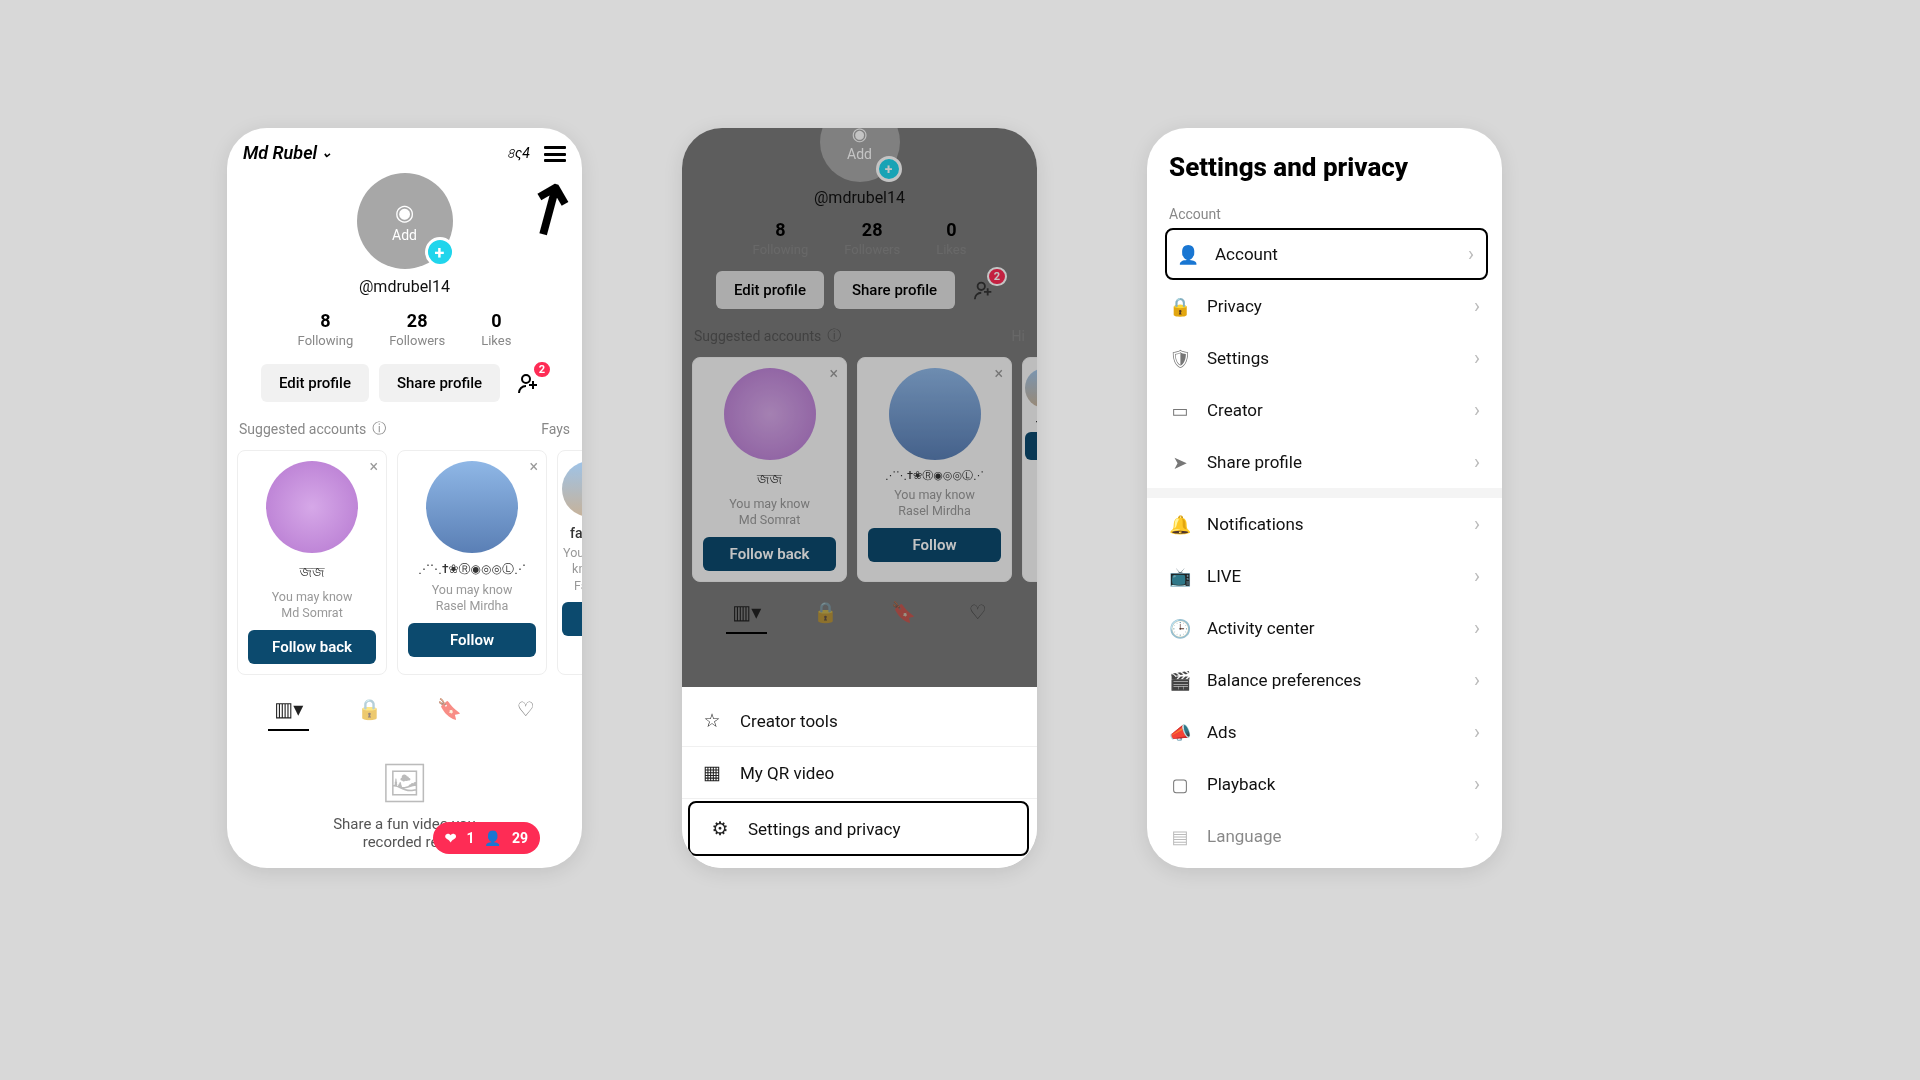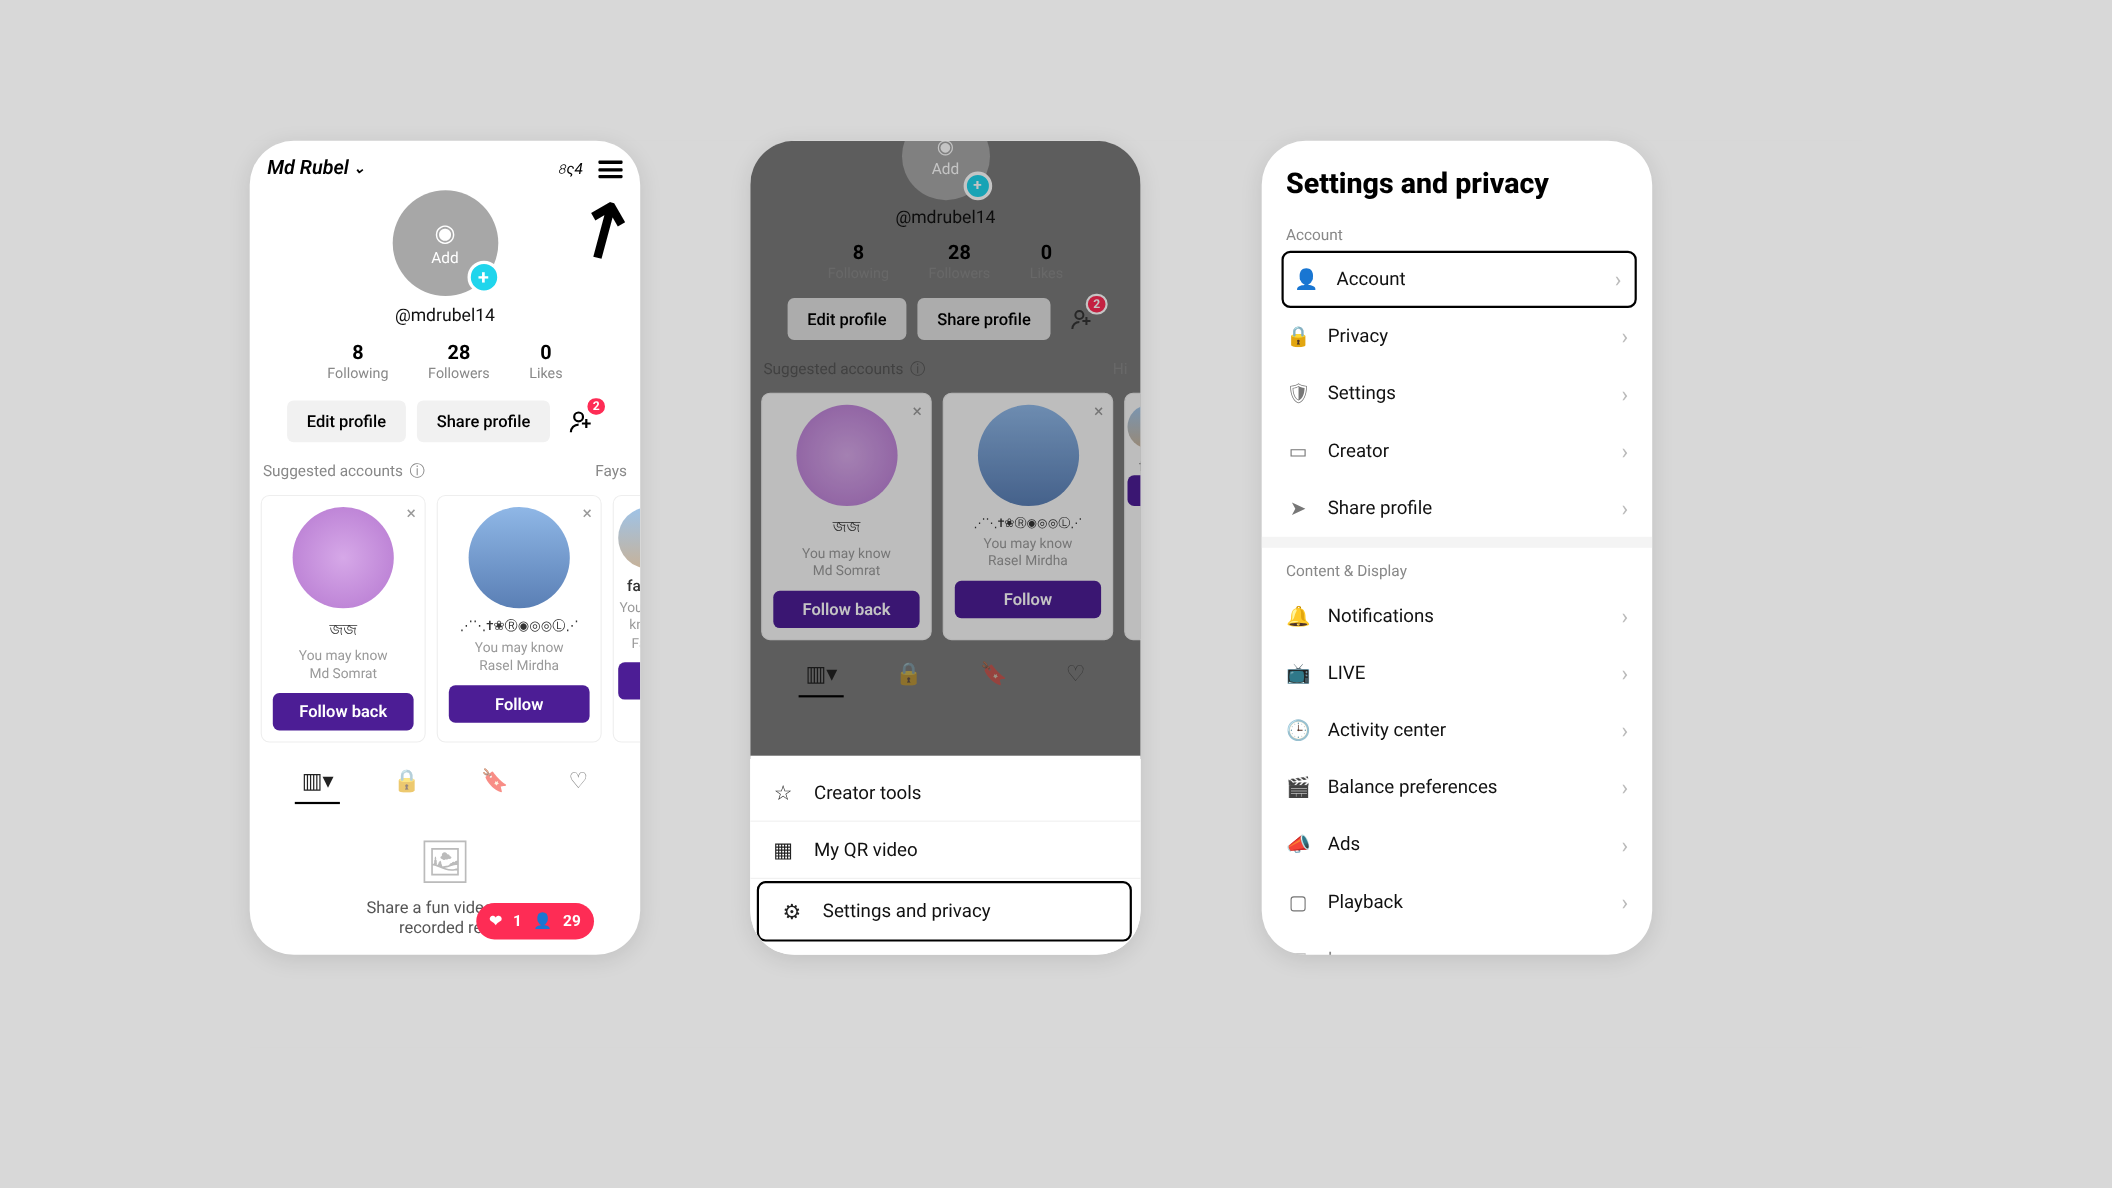--- a/index.html
+++ b/index.html
@@ -110,21 +110,21 @@
     text-align:center; padding:10px; position:relative; background:#fff;
   }
   .sug-card .x { position:absolute; top:6px; right:8px; color:#999; font-size:16px; cursor:pointer; }
   .sug-avatar { width:92px; height:92px; border-radius:50%; margin:0 auto 8px; }
   .sug-avatar.purple { background: radial-gradient(circle, #d6a8e8, #b577d0); }
   .sug-avatar.man { background: linear-gradient(#8fb7e6,#5a7fb5); }
   .sug-avatar.beach { background: linear-gradient(#9ec3e8,#c7b299); }
   .sug-name { font-size:14px; font-weight:500; color:#333; }
   .sug-sub { font-size:12.5px; color:#999; line-height:1.3; margin:4px 0 8px; white-space:pre-line; }
   .btn-pink {
-    background:#4c1d95; color:#fff; font-weight:600;
+    background:#0c4a6e; color:#fff; font-weight:600;
     border-radius:6px; padding:8px 0; font-size:15px; cursor:pointer;
   }
   .tabs-row { display:flex; justify-content:space-around; padding:12px 20px 10px; border-top:0; }
   .tab-i { font-size:20px; color:#222; opacity:.6; cursor:pointer; position:relative; }
   .tab-i.active { opacity:1; }
   .tab-i.active::after { content:""; position:absolute; left:-6px; right:-6px; bottom:-10px; height:2px; background:#000; }
   .empty-wrap { text-align:center; margin-top:30px; }
   .gallery-icon { font-size:38px; color:#bbb; }
   .empty-txt { font-size:15px; color:#555; margin-top:10px; }
 
@@ -420,21 +420,20 @@
       <span>Creator</span>
       <span class="chev">›</span>
     </div>
     <div class="set-item">
       <span class="set-icon">➤</span>
       <span>Share profile</span>
       <span class="chev">›</span>
     </div>
 
     <div class="divider"></div>
-    <div class="sec-label">Content &amp; Display</div>
 
     <div class="set-item">
       <span class="set-icon">🔔</span>
       <span>Notifications</span>
       <span class="chev">›</span>
     </div>
     <div class="set-item">
       <span class="set-icon">📺</span>
       <span>LIVE</span>
       <span class="chev">›</span>

